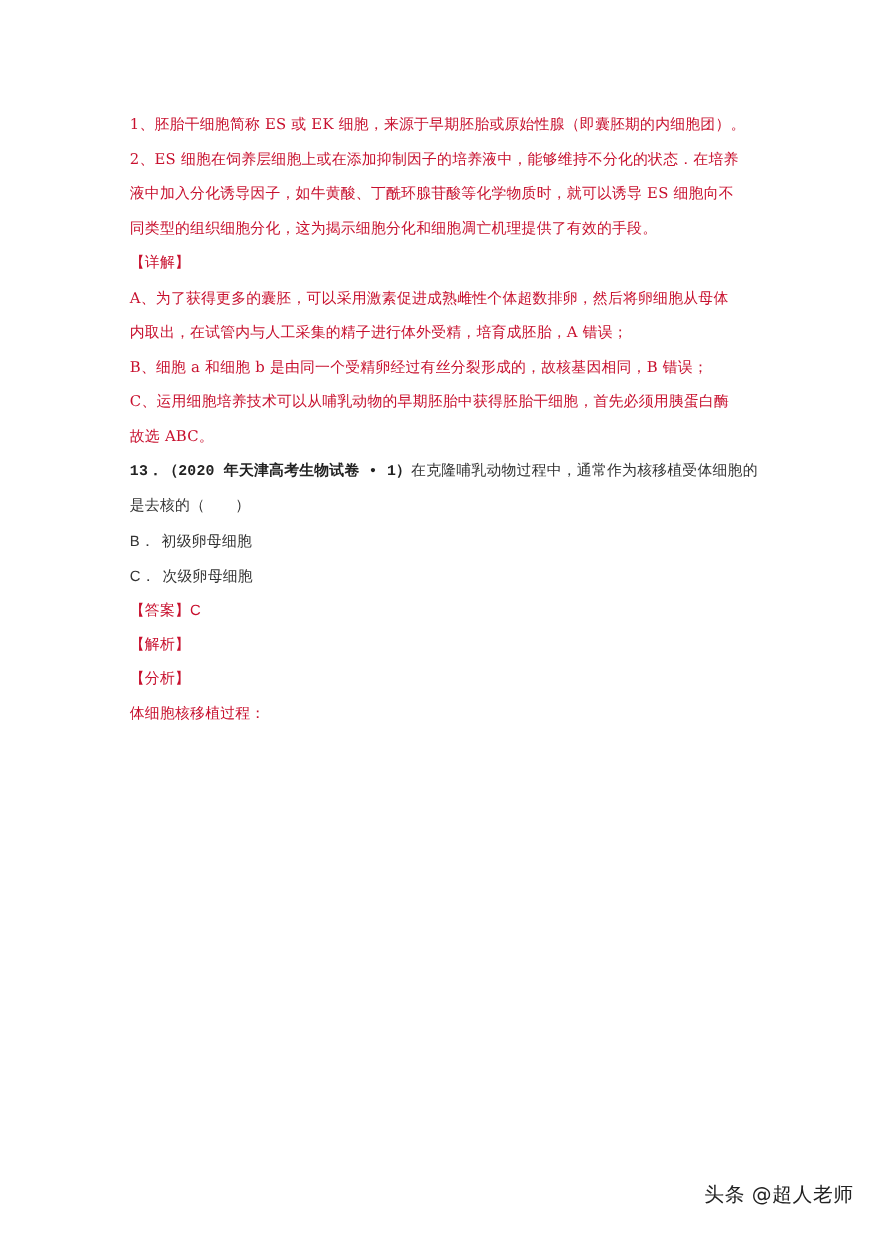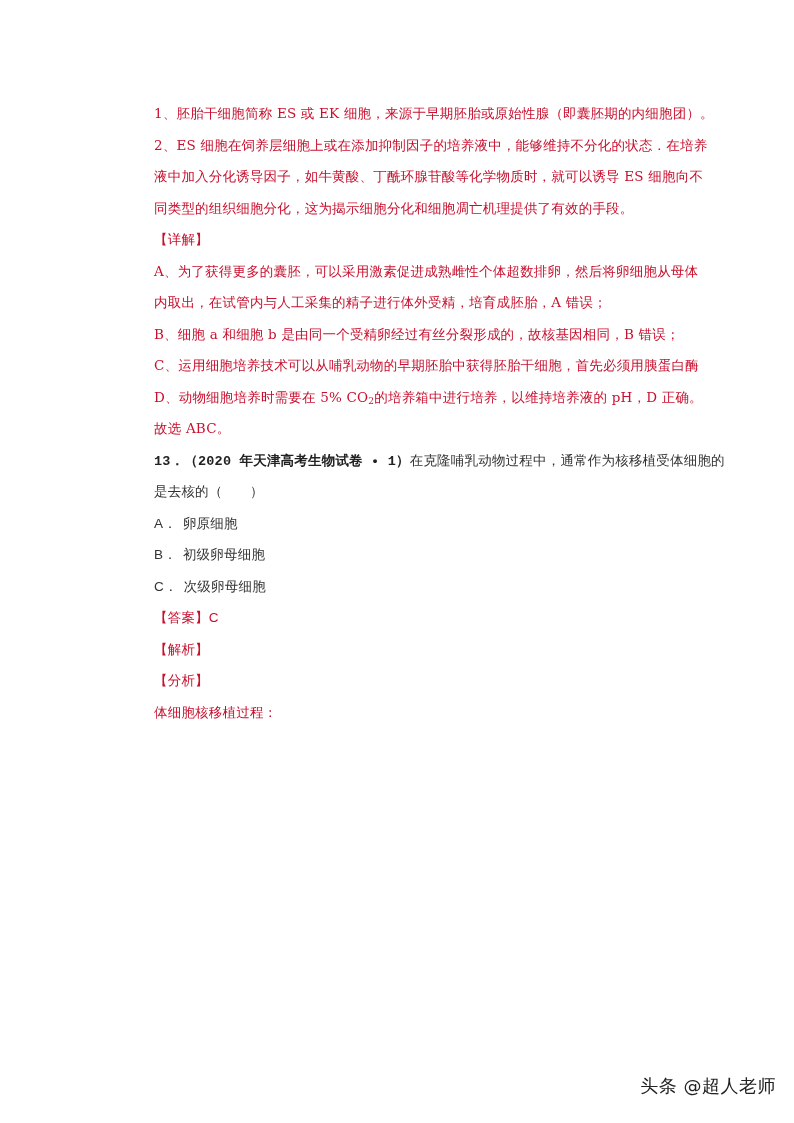--- a/index.html
+++ b/index.html
@@ -12,21 +12,20 @@
       height: 1123px;
       position: relative;
       overflow: hidden;
       font-family: "DejaVu Serif", "Liberation Serif", serif;
     }
     .page {
       position: absolute;
       left: 118px;
       top: 98px;
       width: 570px;
-      margin-left: 36px;
     }
     .line {
       font-size: 13.5px;
       line-height: 31.5px;
       height: 31.5px;
       white-space: nowrap;
       letter-spacing: 0.2px;
     }
     .red { color: #c8102e; }
     .gray { color: #333333; }
@@ -63,33 +62,27 @@
   <div class="line red">1、胚胎干细胞简称 ES 或 EK 细胞，来源于早期胚胎或原始性腺（即囊胚期的内细胞团）。</div>
   <div class="line red">2、ES 细胞在饲养层细胞上或在添加抑制因子的培养液中，能够维持不分化的状态．在培养</div>
   <div class="line red">液中加入分化诱导因子，如牛黄酸、丁酰环腺苷酸等化学物质时，就可以诱导 ES 细胞向不</div>
   <div class="line red">同类型的组织细胞分化，这为揭示细胞分化和细胞凋亡机理提供了有效的手段。</div>
 
   <div class="line red">【详解】</div>
   <div class="line red">A、为了获得更多的囊胚，可以采用激素促进成熟雌性个体超数排卵，然后将卵细胞从母体</div>
   <div class="line red">内取出，在试管内与人工采集的精子进行体外受精，培育成胚胎，A 错误；</div>
   <div class="line red">B、细胞 a 和细胞 b 是由同一个受精卵经过有丝分裂形成的，故核基因相同，B 错误；</div>
   <div class="line red">C、运用细胞培养技术可以从哺乳动物的早期胚胎中获得胚胎干细胞，首先必须用胰蛋白酶</div>
-  <div class="line red">
-    <span>D、动物细胞培养时需要在 5% CO</span><span class="sub">2</span><span>的培养箱中进行培养，以维持培养液的 pH，D 正确。</span>
-  </div>
   <div class="line red">故选 ABC。</div>
 
   <div class="line gray">
     <span class="q-head">13．（2020 年天津高考生物试卷 • 1）</span><span>在克隆哺乳动物过程中，通常作为核移植受体细胞的</span>
   </div>
   <div class="line gray">是去核的（　　）</div>
 
-  <div class="line gray">
-    <span class="opt-label">A．</span><span>卵原细胞</span>
-  </div>
   <div class="line gray">
     <span class="opt-label">B．</span><span>初级卵母细胞</span>
   </div>
   <div class="line gray">
     <span class="opt-label">C．</span><span>次级卵母细胞</span>
   </div>
 
   <div class="line red">
     <span>【答案】</span><span class="latin">C</span>
   </div>

